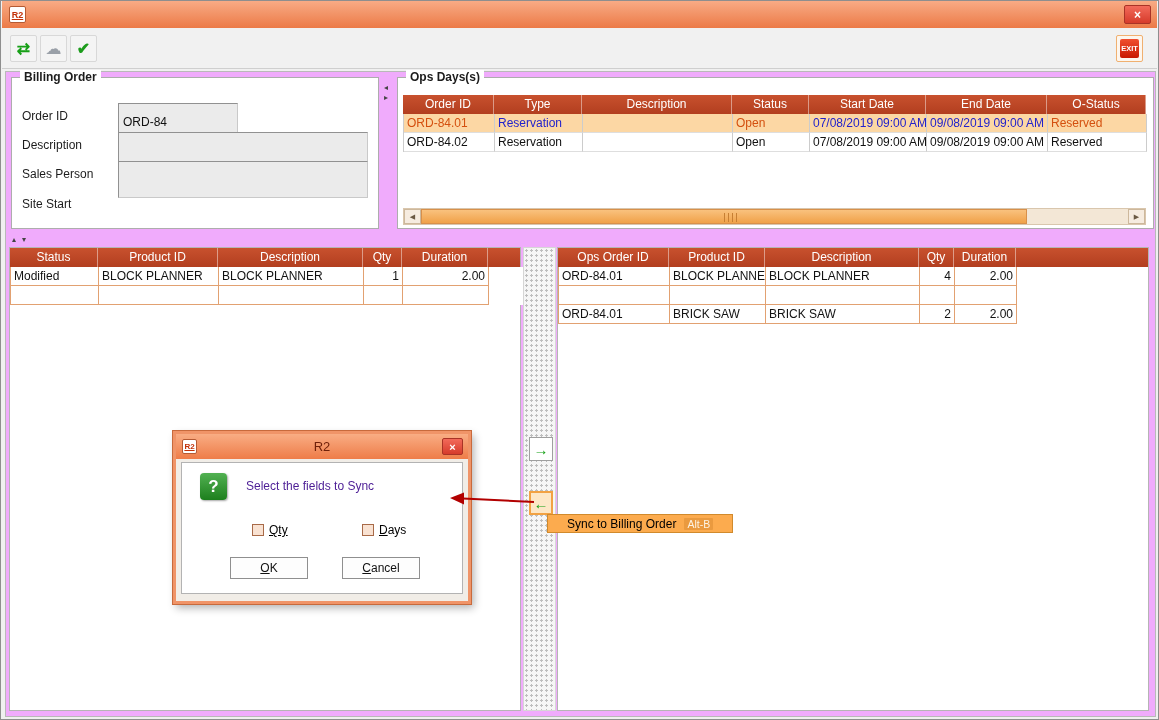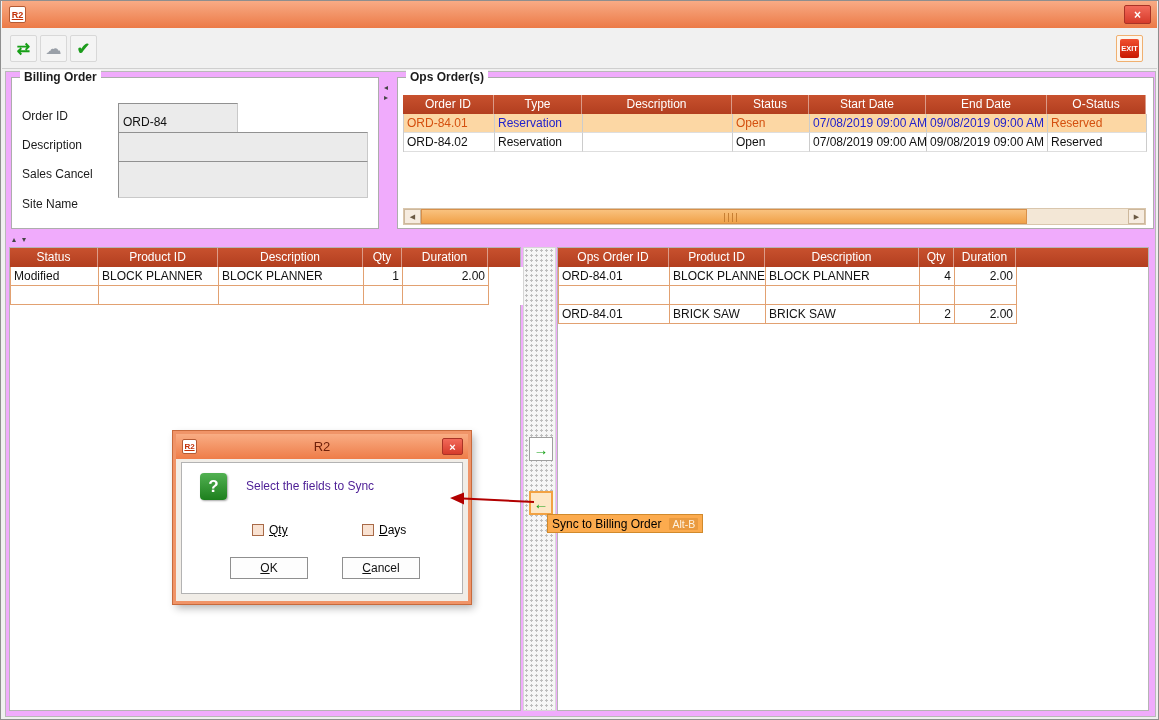--- a/index.html
+++ b/index.html
@@ -117,21 +117,21 @@
     border: 1px solid #d6d6d6;
   }
   .sync-btn {
     position: absolute; width: 24px; height: 24px; background: #fff;
     border: 1px solid #9f9f9f; display: flex; align-items: center; justify-content: center;
     font-size: 15px; font-weight: bold; color: #15a015; cursor: pointer;
   }
   .sync-btn.hl { border: 2px solid #f2a243; background: #fde7c6; }
   .tooltip {
     position: absolute; height: 19px; display: inline-flex; align-items: center;
-    background: #fcab4e; border: 1px solid #d18a2c; padding: 0 4px; z-index: 20;
+    background: #fcab4e; border: 1px solid #d18a2c; padding: 0 19px; z-index: 20;
     white-space: nowrap;
   }
   .tooltip .tt-key {
     margin-left: 8px; background: #ea9a3f; color: #fdf3e2; font-size: 10.5px;
     padding: 0 3px; border-radius: 1px;
   }
   
   .dialog {
     position: absolute; left: 172px; top: 430px; width: 298px; height: 173px;
     border: 3px solid #f09468; outline: 1px solid #c86a3c; background: #f1ede7;
@@ -207,32 +207,32 @@
         <span class="exit-chip">EXIT</span>
       </span>
   </div>
 
   <div class="content">
 
     <div class="group" style="left:5px; top:5px; width:368px; height:152px;">
       <span class="group-title">Billing Order</span>
       <span class="fld-label" style="top:28px">Order ID</span>
       <span class="fld-label" style="top:57px">Description</span>
-      <span class="fld-label" style="top:86px">Sales Cancel</span>
-      <span class="fld-label" style="top:116px">Site Name</span>
+      <span class="fld-label" style="top:86px">Sales Person</span>
+      <span class="fld-label" style="top:116px">Site Start</span>
       <input class="fld-input" style="top: 25px; width: 120px;" readonly="" value="ORD-84">
       <input class="fld-input" style="top: 54px; width: 250px;" readonly="" value="">
       <input class="fld-input" style="top: 83px; width: 250px;" readonly="" value="">
     </div>
 
     <span class="splitter-glyph" style="left:378px; top:12px">◂</span>
     <span class="splitter-glyph" style="left:378px; top:22px">▸</span>
 
     <div class="group" style="left:391px; top:5px; width:757px; height:152px;">
-      <span class="group-title">Ops Order(s)</span>
+      <span class="group-title">Ops Days(s)</span>
 
       <div style="position:absolute; left:5px; top:17px; width:743px;">
         <div class="thead">
           <span class="hc" style="width:91px">Order ID</span>
           <span class="hc" style="width:88px">Type</span>
           <span class="hc" style="width:150px">Description</span>
           <span class="hc" style="width:77px">Status</span>
           <span class="hc" style="width:117px">Start Date</span>
           <span class="hc" style="width:121px">End Date</span>
           <span class="hc" style="width:99px">O-Status</span>

